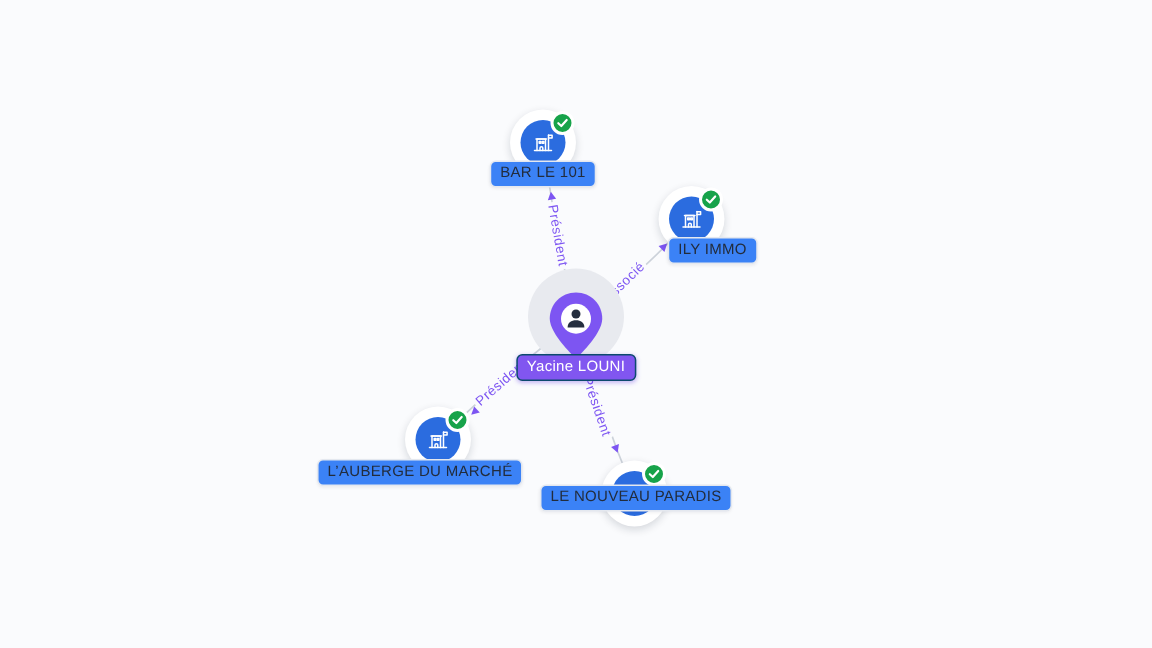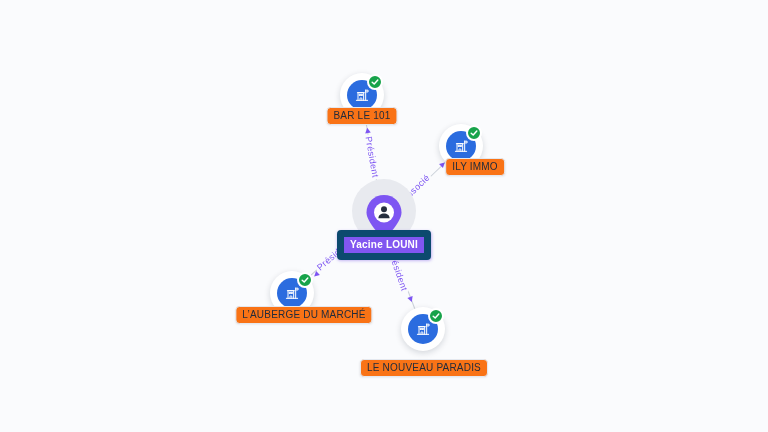--- a/index.html
+++ b/index.html
@@ -26,29 +26,28 @@
     width:30px;height:30px;border-radius:50%;background:#2b6cdf;
     display:flex;align-items:center;justify-content:center;
   }
   .badge{
     position:absolute;top:1px;right:1px;width:16px;height:16px;border-radius:50%;
     background:#17a34a;border:2px solid #fff;box-sizing:border-box;z-index:2;
     display:flex;align-items:center;justify-content:center;
   }
   
   .node-label{
-    position:absolute;transform:translate(-50%,-50%);background:#f97316;
+    position:absolute;transform:translate(-50%,-50%);background:#3b82f6;
     border:1px solid #e4e8ef;border-radius:4px;padding:2px 6px 3px;
     font-size:10px;color:#222c3c;white-space:nowrap;letter-spacing:.2px;
     box-shadow:0 1px 2px rgba(15,23,42,.06);z-index:3;cursor:pointer;
   }
   .person-label{
-    background:#8156f0;color:#fff;border:7px solid #0c4a6e;
+    background:#8156f0;color:#fff;border:1px solid #0c4a6e;
     box-shadow:0 1px 3px rgba(99,58,230,.35);
-    font-weight:bold;
   }
   
   .halo{
     position:absolute;left:384px;top:211px;width:64px;height:64px;
     margin:-32px 0 0 -32px;border-radius:50%;background:#e8eaef;z-index:1;
   }
   .pin{position:absolute;left:384px;top:194px;width:38px;height:46px;margin-left:-19px;z-index:2;cursor:pointer;}
 </style>
 </head>
 <body>
@@ -132,21 +131,21 @@
             <path d="M17.5 4.8 h3.6 v2.6 h-3.6"></path>
         </svg>
       </div>
     </div>
     <div class="badge">
       <svg width="8" height="8" viewBox="0 0 10 10">
           <polyline points="1.5,5.2 4,7.5 8.5,2.5" fill="none" stroke="#fff" stroke-width="1.8" stroke-linecap="round" stroke-linejoin="round"></polyline>
         </svg>
     </div>
   </div>
-  <div class="node-label" style="left:304px;top:315px;">L’AUBERGE DU MARCHÉ</div>
+  <div class="node-label" style="left:280px;top:315px;">L’AUBERGE DU MARCHÉ</div>
 
   <div class="company-node" style="left:423px;top:329px;">
     <div class="white-circle">
       <div class="blue-circle">
         <svg width="16" height="16" viewBox="0 0 24 24" fill="none" stroke="#fff" stroke-width="1.5" stroke-linecap="round" stroke-linejoin="round">
           <path d="M3.5 20 H20.5"></path>
             <path d="M6 20 V8.5 H14.5 V20"></path>
             <path d="M5 8.5 H15.5"></path>
           <path d="M9 20 v-2.4 a1.4 1.4 0 0 1 2.8 0 V20"></path>
           <rect x="8.2" y="11" width="1.7" height="1.7"></rect>
@@ -155,21 +154,21 @@
             <path d="M17.5 4.8 h3.6 v2.6 h-3.6"></path>
         </svg>
       </div>
     </div>
     <div class="badge">
       <svg width="8" height="8" viewBox="0 0 10 10">
           <polyline points="1.5,5.2 4,7.5 8.5,2.5" fill="none" stroke="#fff" stroke-width="1.8" stroke-linecap="round" stroke-linejoin="round"></polyline>
         </svg>
     </div>
   </div>
-  <div class="node-label" style="left:424px;top:368px;">LE NOUVEAU PARADIS</div>
+  <div class="node-label" style="left:424px;top:332px;">LE NOUVEAU PARADIS</div>
 
   <div class="halo"></div>
   <svg class="pin" viewBox="0 0 38 46">
     <path d="M19 1 C9 1 1.5 8.8 1.5 18.5 C1.5 29 19 45 19 45 S36.5 29 36.5 18.5 C36.5 8.8 29 1 19 1 Z" fill="#7d55f2"></path>
     <circle cx="19" cy="18.5" r="10" fill="#fff"></circle>
     <g fill="#252f3f">
       <circle cx="19" cy="15.3" r="3"></circle>
       <path d="M13.4 24.3 c0-3.2 2.5-4.8 5.6-4.8 s5.6 1.6 5.6 4.8 z"></path>
     </g>
   </svg>

